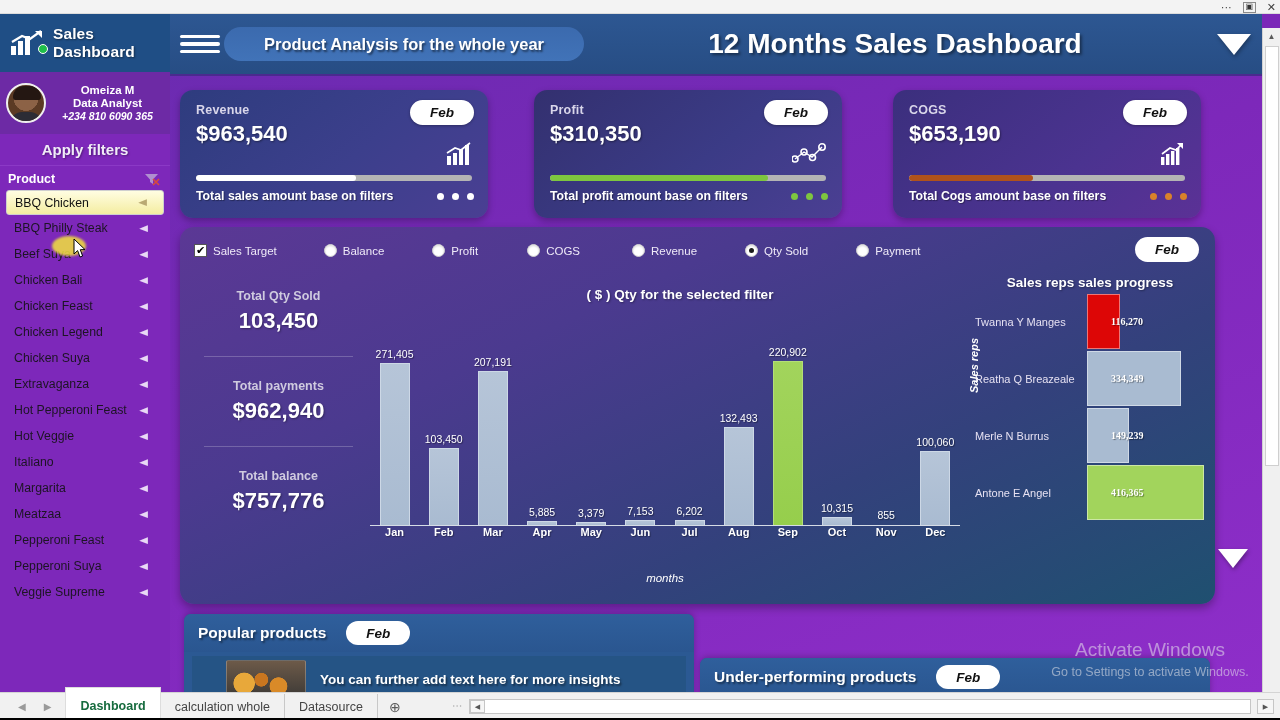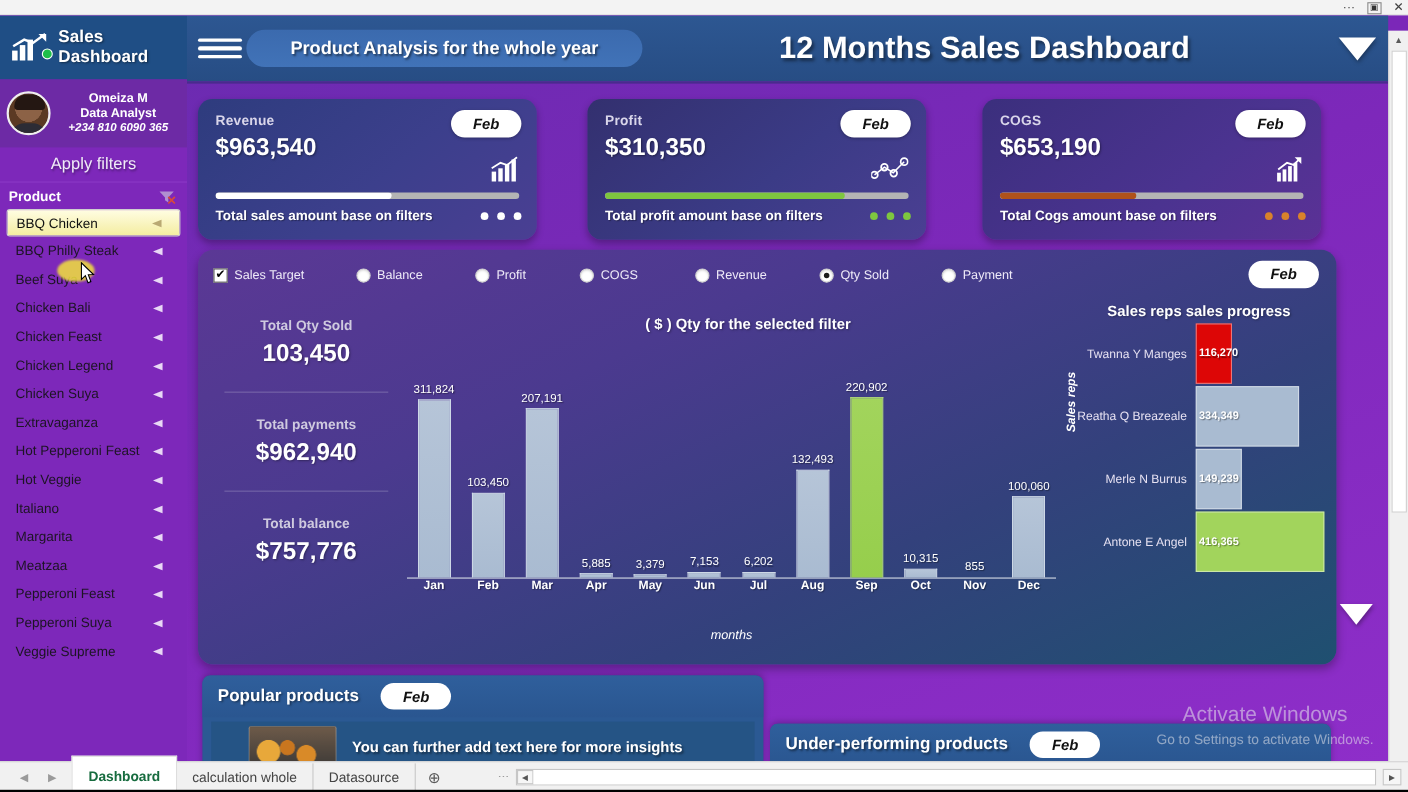--- a/index.html
+++ b/index.html
@@ -70,21 +70,21 @@
     position:absolute; left:38px; top:30px; width:10px; height:10px;
     border-radius:50%; background:#1fbf4a; border:1.5px solid #fff;
   }
   #profile .ptxt{ color:#fff; text-align:center; flex:1; line-height:1.15; }
   #profile .pname{ font-size:11.5px; font-weight:bold; }
   #profile .prole{ font-size:11.5px; font-weight:bold; }
   #profile .pphone{ font-size:10.5px; font-style:italic; font-weight:bold; }
 
   #apply-filters{
     height:32px; display:flex; align-items:center; justify-content:center;
-    color:#f0ecf7; font-size:15px; font-weight:normal;
+    color:#f0ecf7; font-size:15px; font-weight:bold;
     text-shadow:1px 1px 2px rgba(0,0,0,.35);
     border-bottom:1px solid #8b39c6;
   }
   #product-head{
     display:flex; align-items:center; justify-content:space-between;
     padding:6px 10px 2px 8px;
   }
   #product-head .lbl{ color:#fff; font-size:12.5px; font-weight:bold; }
   #clear-filter-icon{ position:relative; width:16px; height:14px; }
 
@@ -279,27 +279,28 @@
   }
   #reps-axis-label{
     position:absolute; left:-7px; top:118px; color:#fff; font-size:11px;
     font-style:italic; font-weight:bold; transform:rotate(-90deg);
     transform-origin:left top; white-space:nowrap;
   }
   .rep-row{
     display:flex; align-items:center; height:55px; margin-top:2px;
   }
   .rep-row .r-name{
-    width:112px; text-align:right; padding-right:8px;
+    width:112px; padding-right:8px;
     color:#e6e1f2; font-size:11px;
   }
   .rep-row .r-bar{
-    height:100%; display:flex; align-items:center; padding-left:2px;
+    height:100%; display:flex; align-items:center; padding-left:23px;
     color:#fff; font-size:10px; font-weight:bold; border:1px solid rgba(255,255,255,.45);
     text-shadow:1px 1px 1px rgba(0,0,0,.4);
+    font-family:Liberation Serif, serif;
   }
   .rep-row.red    .r-bar{ background:#dd0606; }
   .rep-row.blue   .r-bar{ background:#a9bbd1; }
   .rep-row.green  .r-bar{ background:#a2d45c; }
 
   
   .bot-panel{
     position:absolute; top:600px; width:510px; height:90px;
     background:#2b5993; border-radius:7px 7px 0 0;
     box-shadow:0 -1px 6px rgba(0,0,0,.25);
@@ -678,21 +679,21 @@
         <div class="stat">
           <div class="s-lbl">Total balance</div>
           <div class="s-val">$757,776</div>
         </div>
       </div>
 
       <div id="chart-title">( $ )  Qty for the selected filter</div>
       <div id="bar-chart">
         <div id="bar-plot">
             <div class="bar-wrap">
-              <div class="bval">311,824</div>
+              <div class="bval">271,405</div>
               <div class="bar" style="height: 162px;"></div>
             </div>
             <div class="bar-wrap">
               <div class="bval">103,450</div>
               <div class="bar" style="height: 77px;"></div>
             </div>
             <div class="bar-wrap">
               <div class="bval">207,191</div>
               <div class="bar" style="height: 154px;"></div>
             </div>

